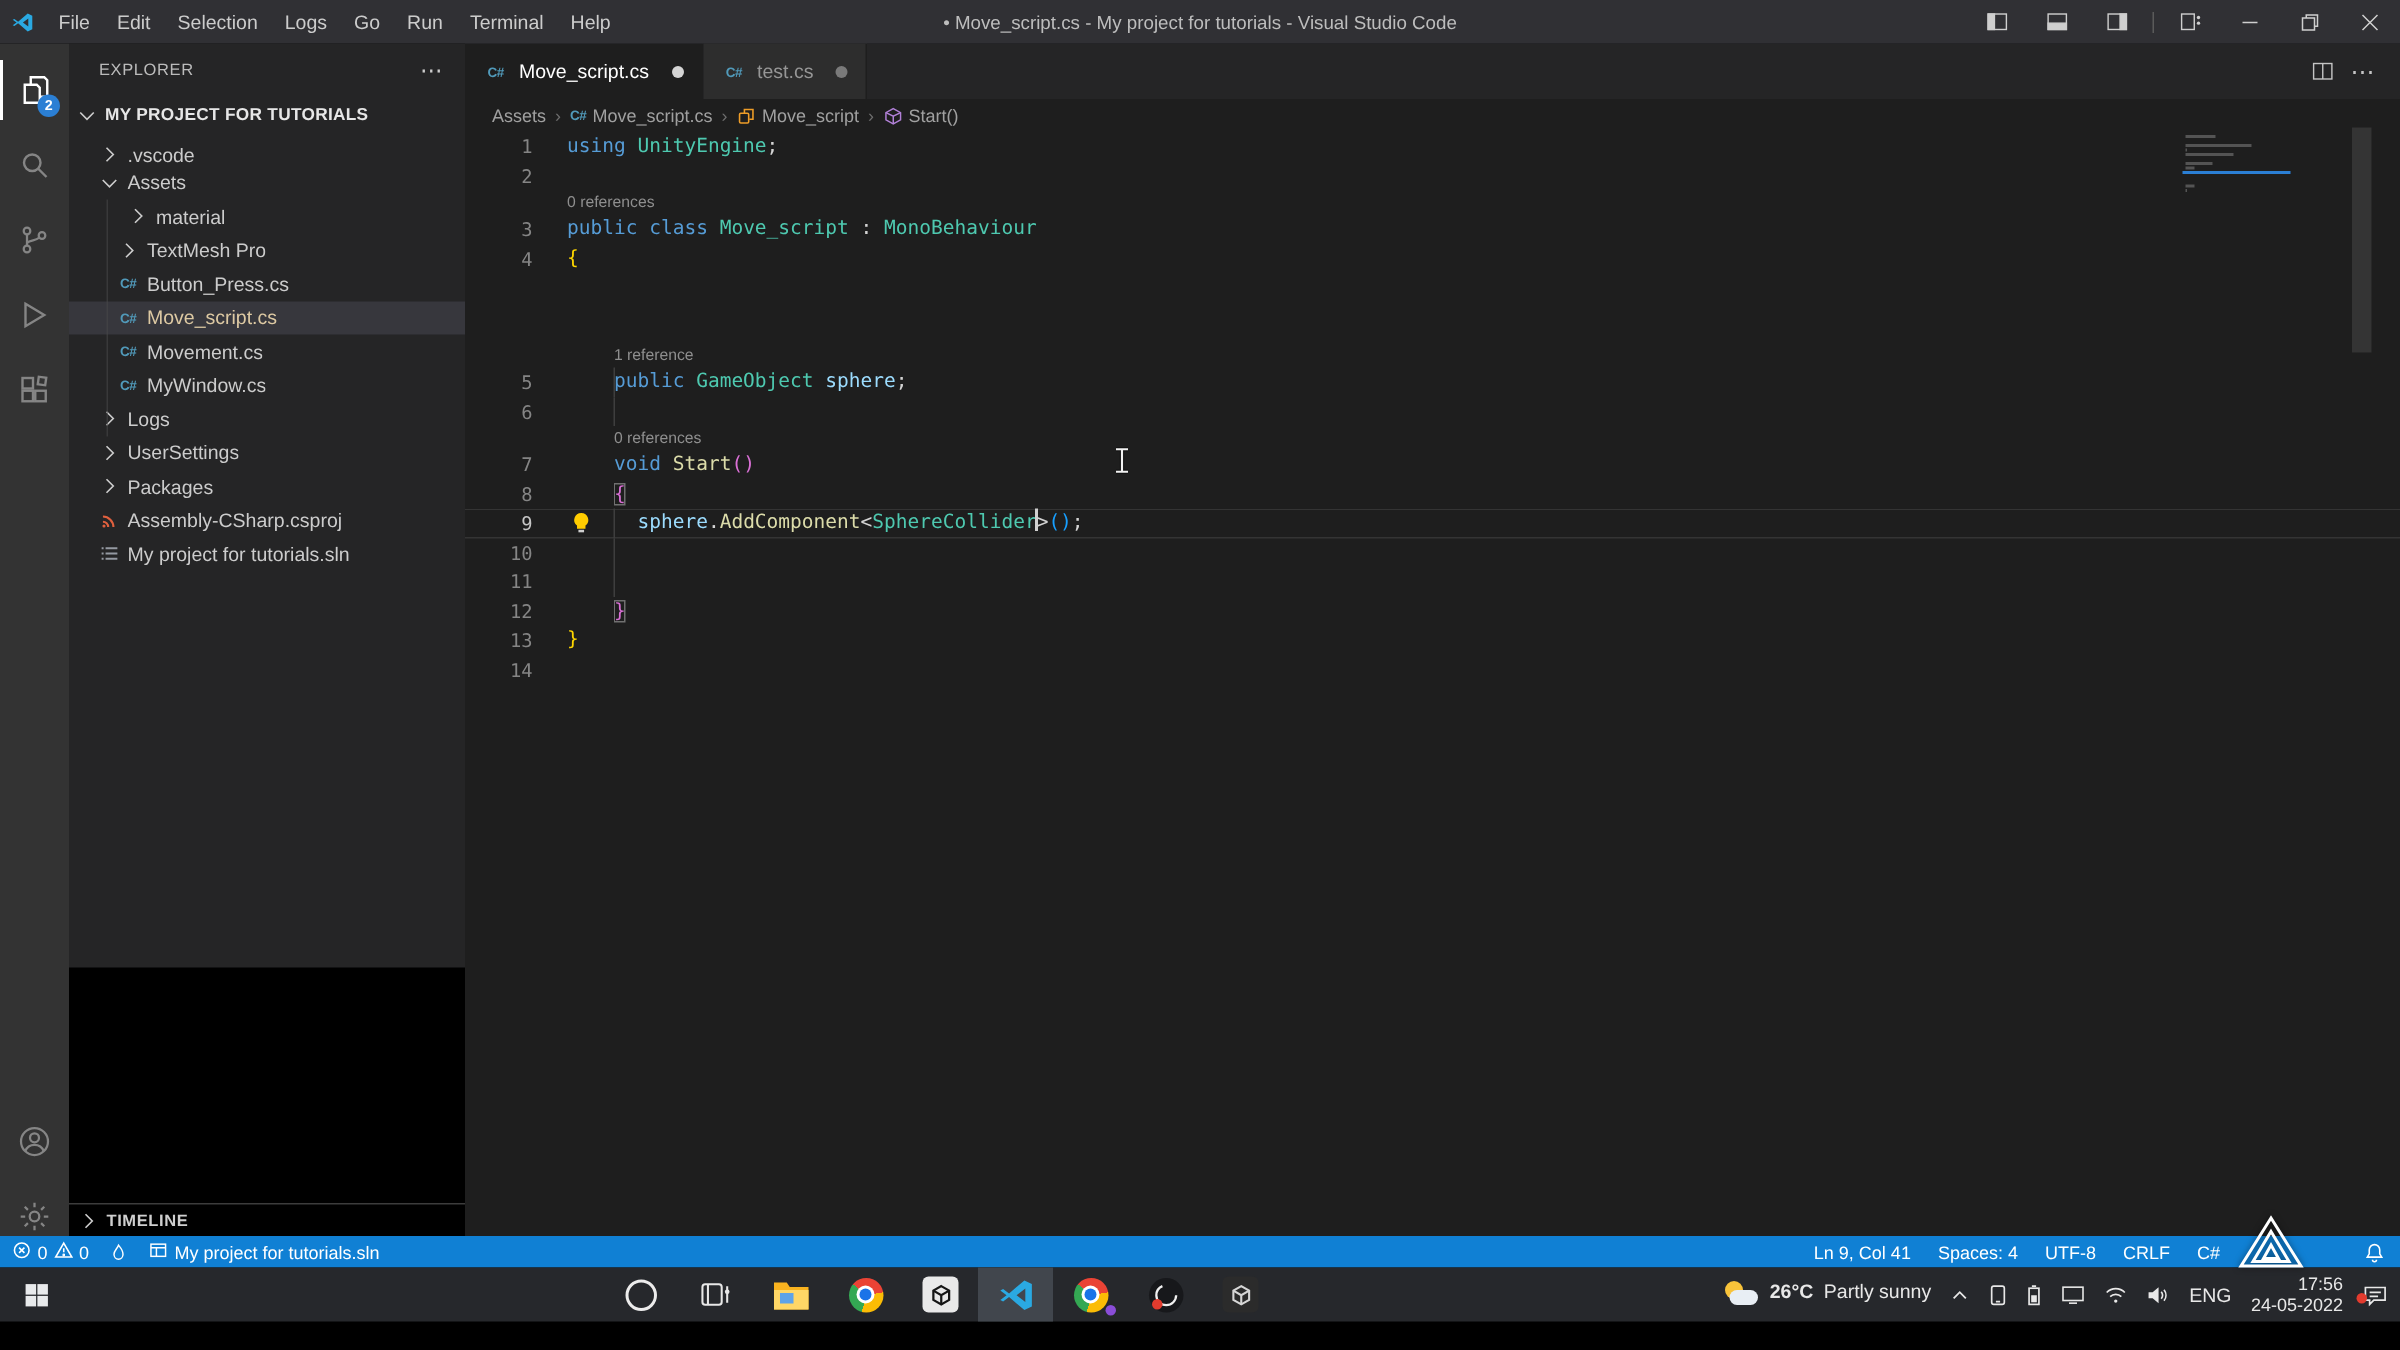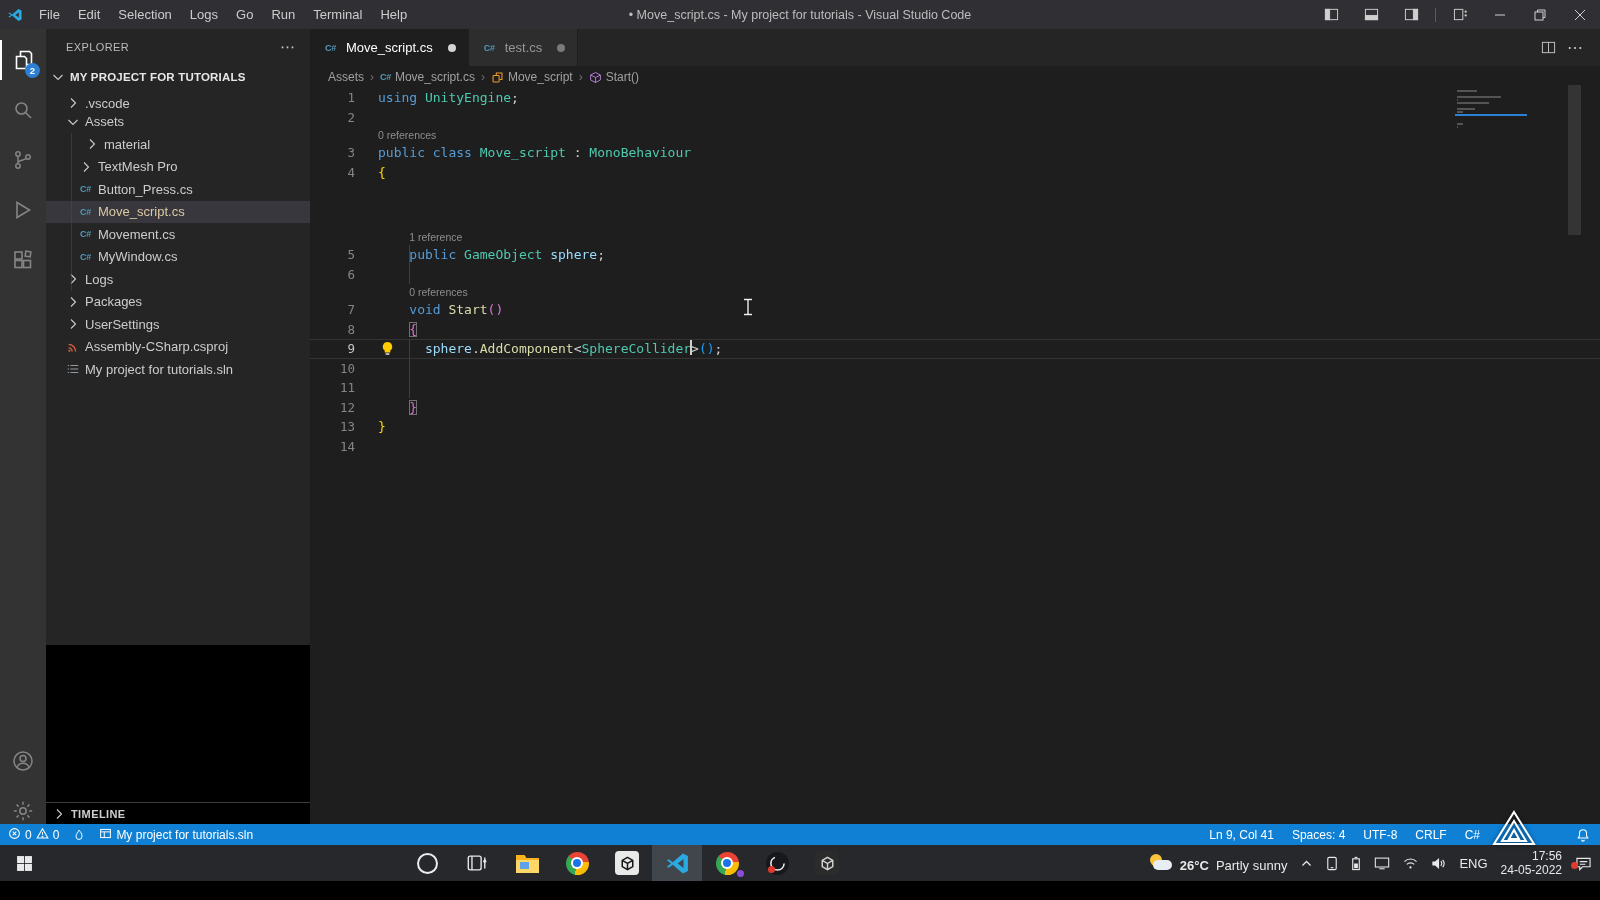--- a/index.html
+++ b/index.html
@@ -92,21 +92,21 @@
   .tb-slot.active{background:#41464d;}
   .ring{display:block;width:17px;height:17px;border:2px solid #ececec;border-radius:50%;}
   .chrome{width:23px;height:23px;border-radius:50%;background:conic-gradient(from -50deg,#ea4335 0deg 130deg,#fbbc05 130deg 245deg,#34a853 245deg 360deg);position:relative;}
   .chrome::before{content:"";position:absolute;left:5.5px;top:5.5px;width:12px;height:12px;border-radius:50%;background:#fff;}
   .chrome::after{content:"";position:absolute;left:7.5px;top:7.5px;width:8px;height:8px;border-radius:50%;background:#1a73e8;}
   .uhub{width:24px;height:24px;border-radius:4px;background:#e9e9e9;display:flex;align-items:center;justify-content:center;color:#161616;}
   .ueditor{width:24px;height:24px;border-radius:4px;background:#2b2b2b;display:flex;align-items:center;justify-content:center;color:#d6d6d6;}
   .obs{width:23px;height:23px;border-radius:50%;background:#17181b;position:relative;display:flex;align-items:center;justify-content:center;}
   .badge-dot{position:absolute;width:7px;height:7px;border-radius:50%;background:#e23b2e;}
   #tb-right{position:absolute;right:8px;top:0;height:36px;display:flex;align-items:center;gap:13px;color:#e8e8e8;font-size:13px;}
-  #weather{display:flex;align-items:flex-end;gap:7px;}
+  #weather{display:flex;align-items:flex-start;gap:7px;}
   #weather .temp{font-weight:700;}
   .wicon{position:relative;width:24px;height:20px;}
   .wicon .sun{position:absolute;left:1px;top:1px;width:12px;height:12px;border-radius:50%;background:#f8c33a;}
   .wicon .cloud{position:absolute;left:4px;top:7px;width:19px;height:10px;border-radius:8px;background:#e8eef4;}
   .tray-ic{display:flex;align-items:center;justify-content:center;color:#e8e8e8;}
   #clock{text-align:right;font-size:12px;line-height:14px;}
   
   [data-interactable="true"]{cursor:pointer;}
 </style>
 </head>
@@ -305,29 +305,29 @@
             </svg>
           </span>
           <span class="tree-lb" data-interactable="false">Logs</span>
         </div>
         <div class="tree-row" data-interactable="true" style="padding-left: 18px;">
           <span class="tree-ic" data-interactable="false">
             <svg width="16" height="16" viewBox="0 0 16 16" fill="none">
               <path d="M6 3.5 10.5 8 6 12.5" stroke="currentColor" stroke-width="1.1"></path>
             </svg>
           </span>
-          <span class="tree-lb" data-interactable="false">Packages</span>
+          <span class="tree-lb" data-interactable="false">UserSettings</span>
         </div>
         <div class="tree-row" data-interactable="true" style="padding-left: 18px;">
           <span class="tree-ic" data-interactable="false">
             <svg width="16" height="16" viewBox="0 0 16 16" fill="none">
               <path d="M6 3.5 10.5 8 6 12.5" stroke="currentColor" stroke-width="1.1"></path>
             </svg>
           </span>
-          <span class="tree-lb" data-interactable="false">UserSettings</span>
+          <span class="tree-lb" data-interactable="false">Packages</span>
         </div>
         <div class="tree-row" data-interactable="true" style="padding-left: 18px;">
           <span class="tree-ic" data-interactable="false">
             <svg width="14" height="14" viewBox="0 0 16 16" fill="none" stroke="#e0603e" stroke-width="1.6">
               <path d="M3 9a4 4 0 0 1 4 4"></path>
               <path d="M3 5a8 8 0 0 1 8 8"></path>
               <circle cx="3.8" cy="12.2" r="1.2" fill="#e0603e" stroke="none"></circle>
             </svg>
           </span>
           <span class="tree-lb" data-interactable="false">Assembly-CSharp.csproj</span>

